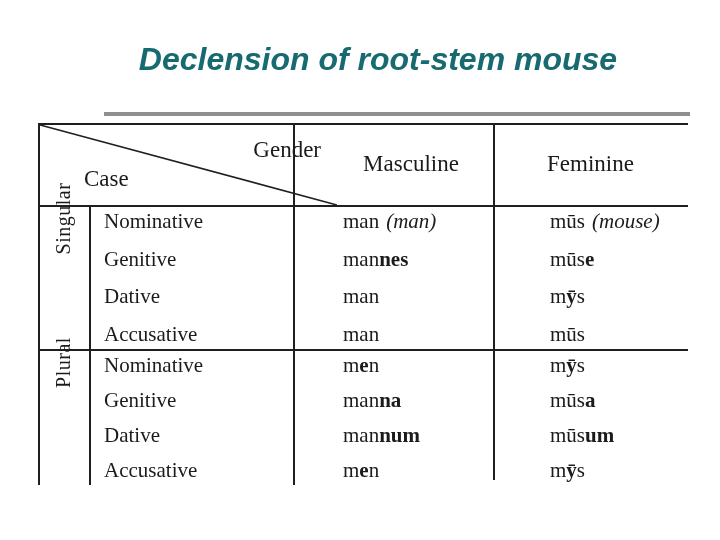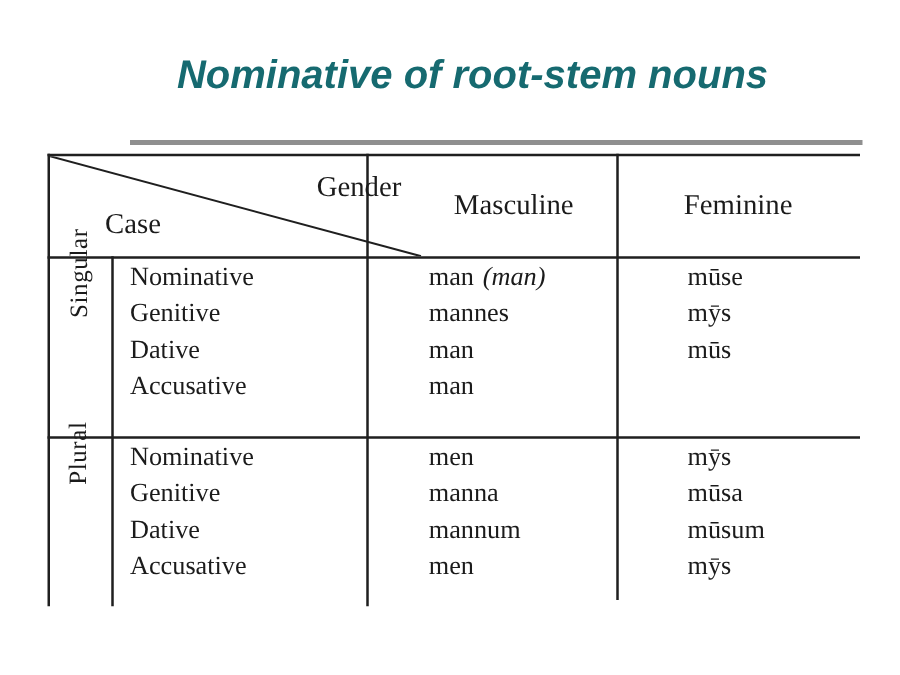--- a/index.html
+++ b/index.html
@@ -34,40 +34,40 @@
   
   .corner{position:absolute;left:2px;top:2px;width:297px;height:80px;}
   .corner svg{position:absolute;left:0;top:0;width:100%;height:100%;}
   .corner .gender{position:absolute;right:16px;top:12px;font-size:23px;}
   .corner .case{position:absolute;left:44px;top:41px;font-size:23px;}
   
   .ghead{position:absolute;top:2px;height:78px;display:flex;align-items:center;justify-content:center;font-size:23px;}
   .ghead.masc{left:255px;width:236px;}
   .ghead.fem{left:455px;width:195px;}
   
-  .cell{position:absolute;display:flex;flex-direction:column;justify-content:flex-start;}
+  .cell{position:absolute;display:flex;flex-direction:column;justify-content:space-between;}
   .cell .line{line-height:29px;font-size:21px;white-space:nowrap;}
   .band-s{top:84px;height:142px;}
   .band-p{top:228px;height:134px;}
   .cases{left:66px;width:186px;}
   .masc-col{left:305px;width:150px;}
   .fem-col{left:512px;width:138px;}
   .numlab{left:0;width:51px;align-items:center;}
   .numlab span{
     transform:rotate(-90deg);white-space:nowrap;font-size:20px;letter-spacing:0.5px;
   }
-  .b{font-weight:400;margin-top:16px;}
+  .b{font-weight:700;margin-top:16px;}
   .note{font-style:italic;font-size:21px;margin-left:7px;}
 </style>
 </head>
 <body>
 
 <div class="stage">
 
-  <h1 class="title">Nominative of root-stem nouns</h1>
+  <h1 class="title">Declension of root-stem mouse</h1>
   <div class="title-rule"></div>
 
   <div class="tbl">
 
     <div class="hl t"></div>
     <div class="hl m1"></div>
     <div class="hl m2"></div>
     <div class="vl v0"></div>
     <div class="vl v1"></div>
     <div class="vl v2"></div>
@@ -96,20 +96,21 @@
     </div>
 
     <div class="cell masc-col band-s">
       <div class="line"><span>man</span><span class="b"></span><span></span><span class="note">(man)</span></div>
       <div class="line"><span>man</span><span class="b">nes</span><span></span><span class="note"></span></div>
       <div class="line"><span>man</span><span class="b"></span><span></span><span class="note"></span></div>
       <div class="line"><span>man</span><span class="b"></span><span></span><span class="note"></span></div>
     </div>
 
     <div class="cell fem-col band-s">
+      <div class="line"><span>mūs</span><span class="b"></span><span></span><span class="note">(mouse)</span></div>
       <div class="line"><span>mūs</span><span class="b">e</span><span></span><span class="note"></span></div>
       <div class="line"><span>m</span><span class="b">ȳ</span><span>s</span><span class="note"></span></div>
       <div class="line"><span>mūs</span><span class="b"></span><span></span><span class="note"></span></div>
     </div>
 
     <div class="cell numlab band-p">
       <span>Plural</span>
     </div>
 
     <div class="cell cases band-p">

